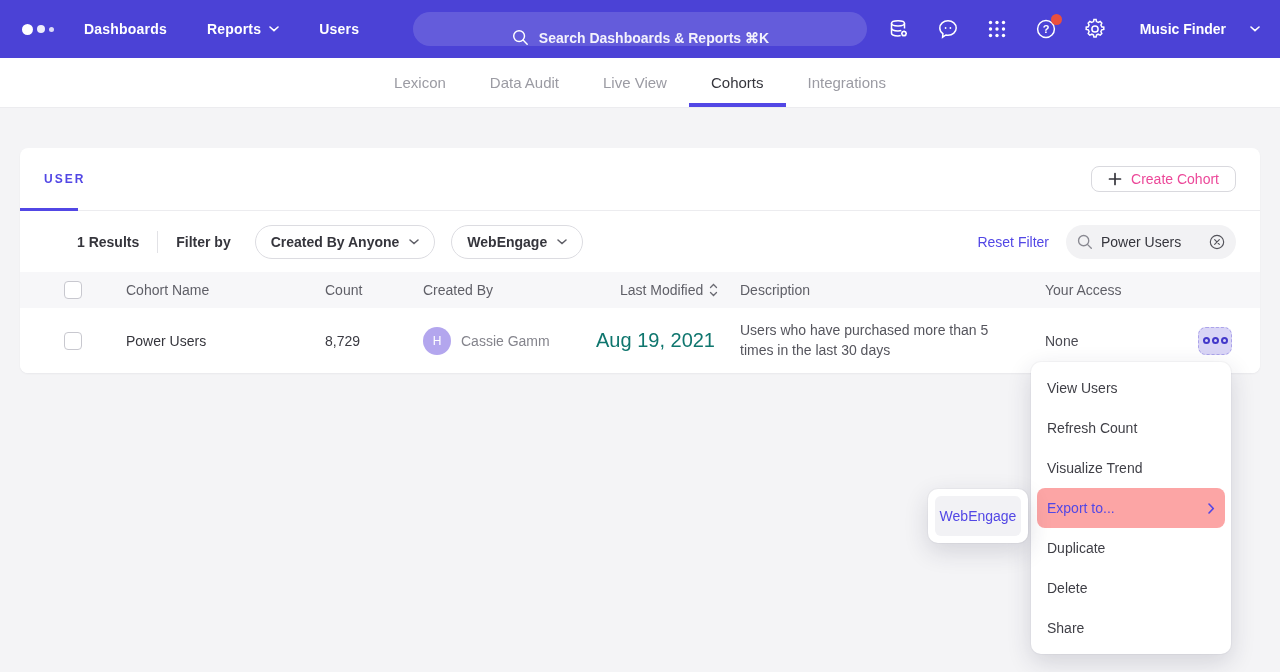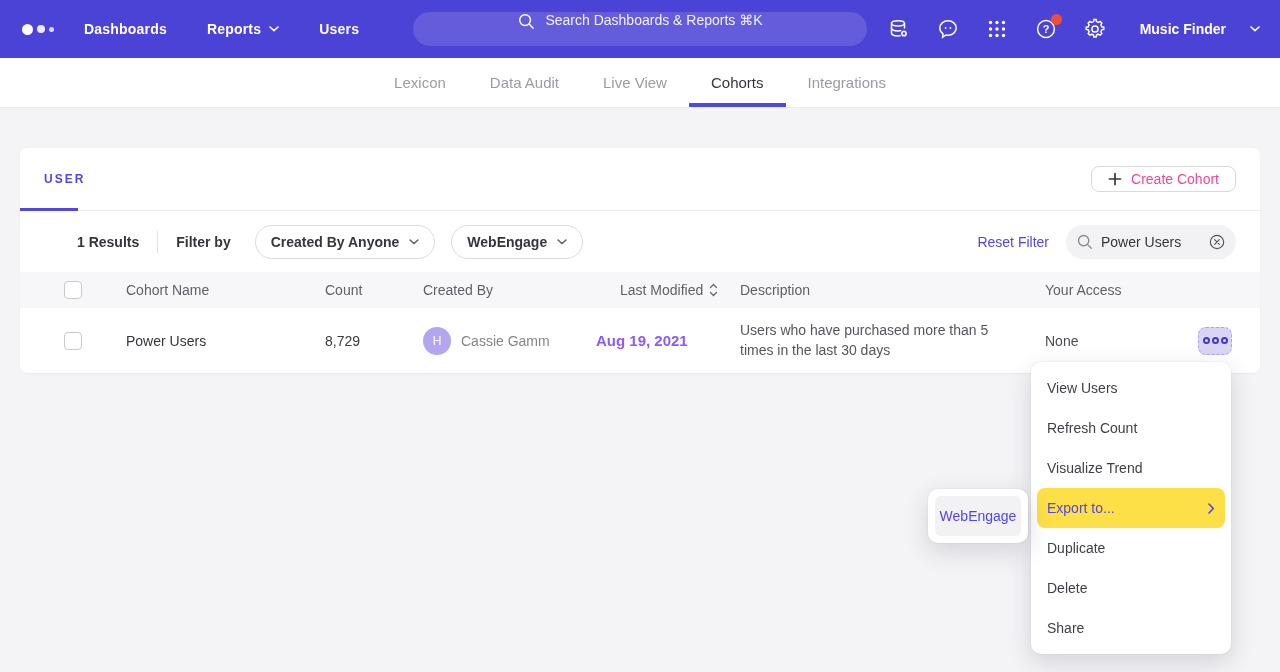--- a/index.html
+++ b/index.html
@@ -8,21 +8,21 @@
 
   
   .topnav { height:58px; background:#4b42d6; display:flex; align-items:center; position:relative; color:#fff; }
   .logo { margin-left:22px; display:flex; align-items:center; gap:4px; }
   .logo .d1{width:11px;height:11px;border-radius:50%;background:#fff;}
   .logo .d2{width:8px;height:8px;border-radius:50%;background:#fff;opacity:.9;}
   .logo .d3{width:5px;height:5px;border-radius:50%;background:#fff;opacity:.8;}
   .nav-items { display:flex; align-items:center; margin-left:30px; gap:40px; }
   .nav-item { font-size:14px; font-weight:700; letter-spacing:.2px; color:#fff; display:flex; align-items:center; gap:8px; cursor:pointer; }
   .nav-search { position:absolute; left:50%; transform:translateX(-50%); top:12px; width:454px; height:34px;
-    background:rgba(255,255,255,0.14); border-radius:17px; display:flex; align-items:flex-start; justify-content:center; gap:10px; }
+    background:rgba(255,255,255,0.14); border-radius:17px; display:flex; align-items:flex-end; justify-content:center; gap:10px;font-weight:bold; }
   .nav-search span { color:rgba(255,255,255,0.92); font-size:14px; }
   .nav-right { margin-left:auto; display:flex; align-items:center; gap:25px; margin-right:20px; }
   .nav-icon { width:24px; height:24px; position:relative; display:flex; align-items:center; justify-content:center; cursor:pointer; }
   .nav-icon svg { display:block; }
   .badge-dot { position:absolute; top:-3px; right:-4px; width:11px; height:11px; border-radius:50%; background:#ea4f3e; }
   .project-switcher { display:flex; align-items:center; gap:24px; font-size:14px; font-weight:700; cursor:pointer; margin-left:8px; }
 
   
   .tabbar { height:50px; background:#fff; display:flex; justify-content:center; border-bottom:1px solid #ececef; }
   .tab { padding:0 22px; display:flex; align-items:center; font-size:15px; color:#9b9ba3; cursor:pointer; position:relative; }
@@ -51,32 +51,32 @@
   
   .tgrid { display:grid; grid-template-columns:62px 199px 98px 173px 144px 305px 1fr 42px; padding:0 20px 0 44px; align-items:center; }
   .thead { height:36px; background:#f7f7f9; font-size:14px; color:#5f5f67; font-weight:500; }
   .th-sort { display:flex; align-items:center; gap:6px;margin-left:24px; }
   .trow { min-height:65px; background:#fff; }
   .checkbox { width:18px; height:18px; border:1.5px solid #c8c8cf; border-radius:4px; background:#fff; cursor:pointer; }
   .cell-name { font-size:14px; font-weight:500; color:#35353c; }
   .cell-count { font-size:14px; color:#3a3a42; }
   .cell-created { display:flex; align-items:center; gap:10px; font-size:14px; color:#84848c; }
   .avatar { width:28px; height:28px; border-radius:50%; background:#b3a6ee; color:#fff; font-size:12px; font-weight:500; display:flex; align-items:center; justify-content:center; }
-  .cell-date { font-size:15px; color:#8b5cf6;font-weight:bold; }
+  .cell-date { font-size:20px; color:#0f766e; }
   .cell-desc { font-size:14px; color:#55555d; line-height:1.42; padding-right:48px; }
   .cell-access { font-size:14px; color:#4b4b53; }
   .more-btn { width:34px; height:28px; border-radius:8px; background:#d9d5f6; border:1px dashed #aba3ea; display:flex; align-items:center; justify-content:center; gap:2px; cursor:pointer; }
   .more-btn i { width:7px; height:7px; border:2px solid #4338ca; border-radius:50%; display:block; }
 
   
   .ctx-menu { position:absolute; left:1031px; top:362px; width:200px; background:#fff; border-radius:10px; padding:6px 0;
     box-shadow:0 8px 24px rgba(40,40,70,0.16), 0 0 0 1px rgba(40,40,70,0.03); z-index:20; }
   .ctx-item { height:40px; margin:0 6px; padding:0 10px; border-radius:8px; display:flex; align-items:center; justify-content:space-between;
     font-size:14px; color:#3f3f46; cursor:pointer; }
-  .ctx-item.highlighted { background:#fde047; color:#5247e5; }
+  .ctx-item.highlighted { background:#fca5a5; color:#5247e5; }
 
   
   .sub-menu { position:absolute; left:928px; top:489px; width:100px; background:#fff; border-radius:10px; padding:7px;
     box-shadow:0 8px 24px rgba(40,40,70,0.16), 0 0 0 1px rgba(40,40,70,0.03); z-index:21; }
   .sub-item { height:40px; border-radius:6px; background:#f2f2f5; display:flex; align-items:center; justify-content:center;
     font-size:14px; color:#5247e5; cursor:pointer; }
 </style>
 </head>
 <body>
 

